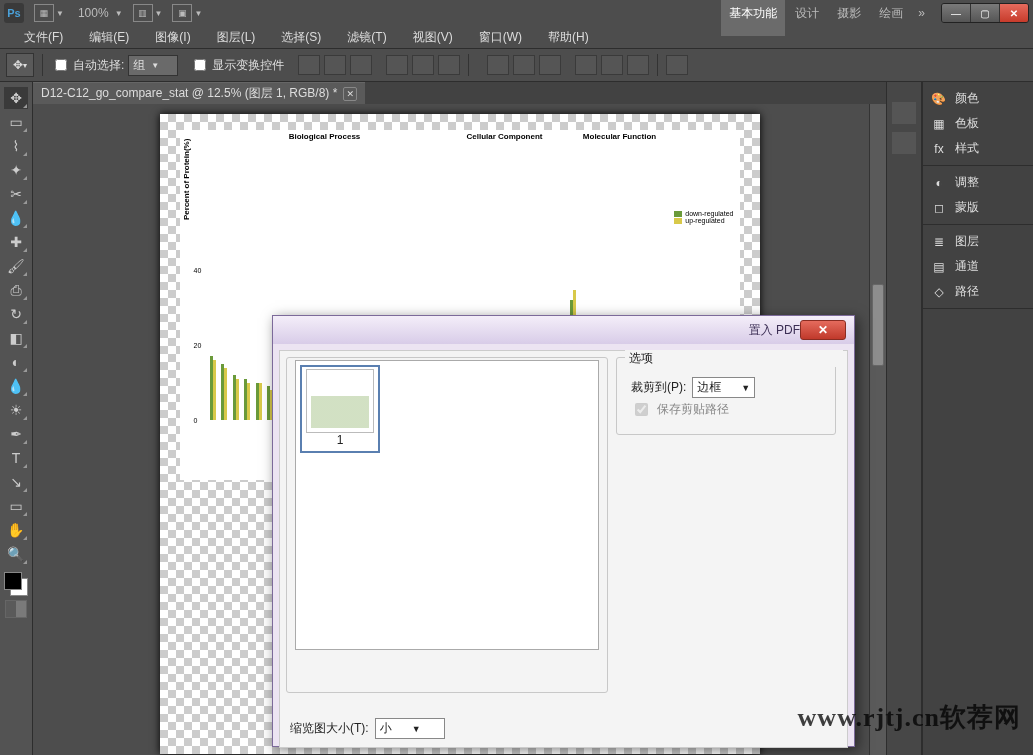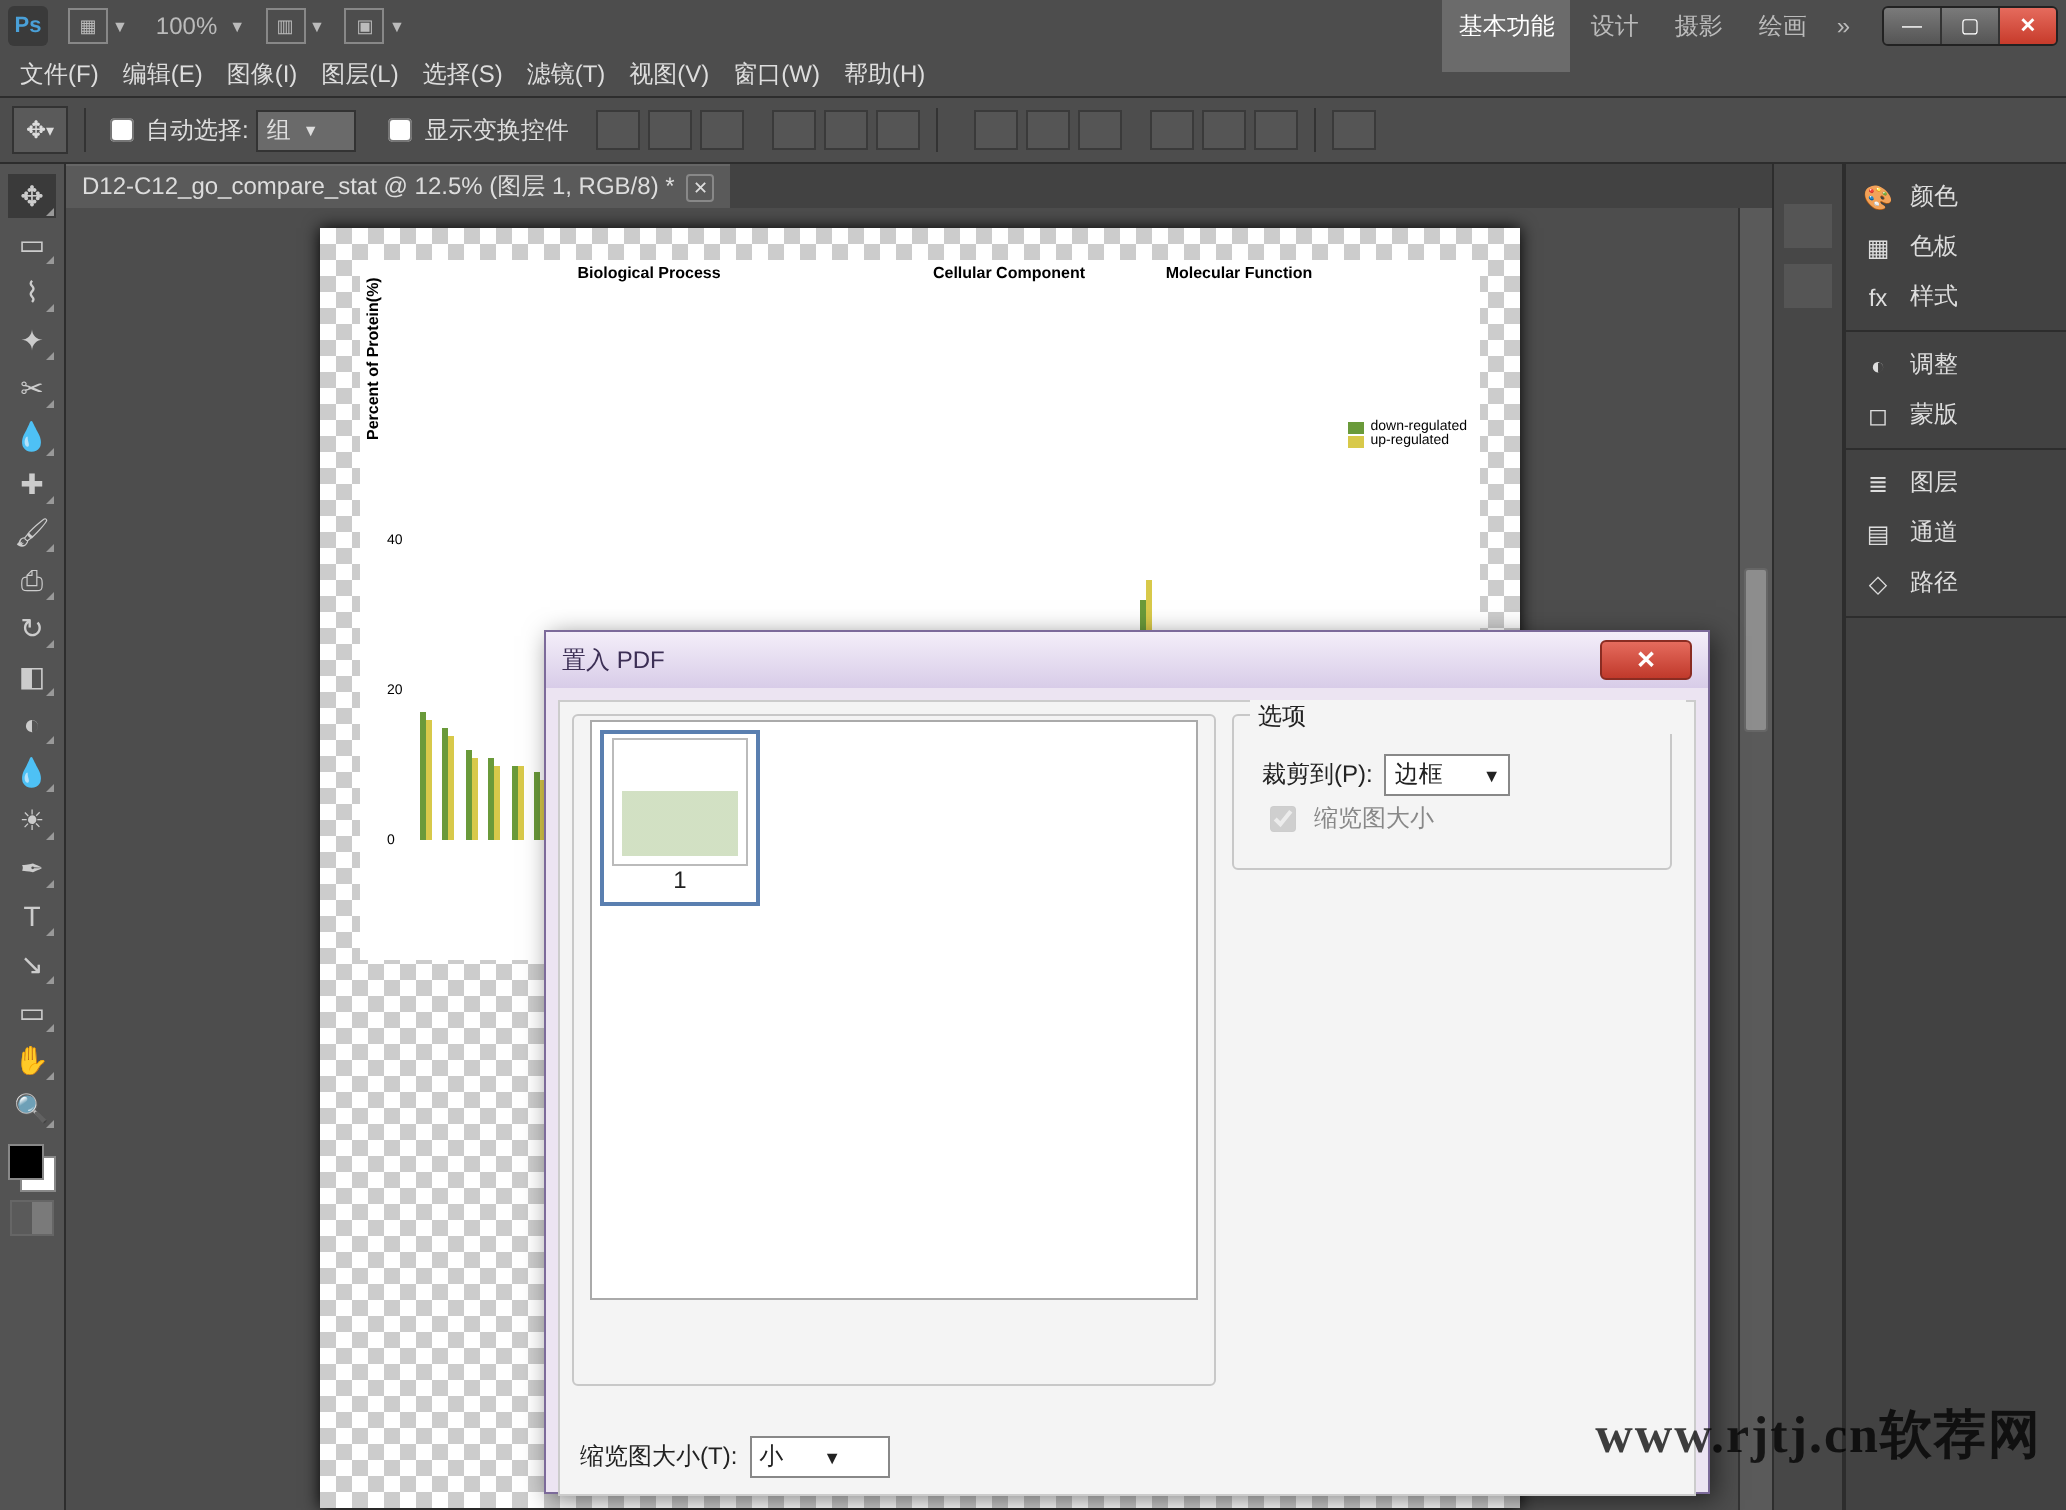--- a/index.html
+++ b/index.html
@@ -14,21 +14,21 @@
 .ws-btn{padding:14px 8px;color:#bbb;margin:0 1px;}
 .ws-btn.active{background:#6b6b6b;color:#fff;}
 .ws-more{color:#bbb;padding:0 6px;}
 .winbtns{display:flex;margin-left:10px;border:1px solid #222;border-radius:3px;overflow:hidden;}
 .winbtn{width:28px;height:18px;display:flex;align-items:center;justify-content:center;font-size:10px;}
 .win-min{background:linear-gradient(#7a7a7a,#555);color:#fff;}
 .win-max{background:linear-gradient(#7a7a7a,#555);color:#fff;border-left:1px solid #333;border-right:1px solid #333;}
 .win-close{background:linear-gradient(#e56b5d,#c73b2b);color:#fff;font-weight:bold;}
 
 .menubar{height:22px;background:#4d4d4d;display:flex;align-items:center;padding:0 4px;border-bottom:1px solid #2d2d2d;}
-.menu-item{padding:2px 6px;color:#ddd;}
+.menu-item{padding:2px 6px;color:#ddd;margin-left:14px;}
 
 .optbar{height:32px;background:#4d4d4d;display:flex;align-items:center;padding:0 6px;border-bottom:1px solid #2d2d2d;gap:4px;}
 .tool-thumb{width:26px;height:22px;border:1px solid #333;background:#5a5a5a;display:flex;align-items:center;justify-content:center;}
 .sep{width:1px;height:22px;background:#333;margin:0 4px;}
 .chk{display:flex;align-items:center;gap:3px;color:#ddd;}
 .chk input{width:12px;height:12px;}
 .dd{background:#6a6a6a;border:1px solid #333;padding:1px 4px;display:flex;align-items:center;gap:6px;min-width:40px;}
 .dd-arr{font-size:8px;}
 .opt-icons{display:flex;gap:4px;margin-left:10px;}
 .opt-icon{width:20px;height:18px;border:1px solid #3a3a3a;background:#555;}
@@ -69,21 +69,21 @@
 .rightside{width:110px;background:#424242;border-left:1px solid #2d2d2d;display:flex;flex-direction:column;}
 .panelgroup{border-bottom:1px solid #2d2d2d;padding:4px;}
 .panel-row{display:flex;align-items:center;gap:6px;padding:4px 2px;}
 .panel-icon{width:20px;height:16px;display:flex;align-items:center;justify-content:center;font-size:12px;}
 
 .vscroll{position:absolute;right:0;top:0;bottom:0;width:16px;background:#5a5a5a;border-left:1px solid #333;}
 .vscroll-thumb{position:absolute;left:2px;right:2px;top:180px;height:80px;background:#8d8d8d;border:1px solid #666;border-radius:2px;}
 
 .dialog{position:absolute;left:272px;top:315px;width:581px;height:430px;background:#ece4f2;border:1px solid #7c6a9a;box-shadow:3px 3px 12px rgba(0,0,0,0.5);font-family:Tahoma,sans-serif;color:#222;}
 .dlg-title{height:28px;background:linear-gradient(#f4eef9,#d8cce8);display:flex;align-items:center;padding:0 8px;}
-.dlg-title-text{flex:1;color:#3c2f55;}
+.dlg-title-text{flex:1;color:#3c2f55;text-align:right;}
 .dlg-close{width:44px;height:18px;background:linear-gradient(#e56b5d,#c0392b);border:1px solid #8a2c22;border-radius:3px;display:flex;align-items:center;justify-content:center;color:#fff;font-weight:bold;}
 .dlg-body{background:#f4f4f4;margin:6px;height:380px;position:relative;border:1px solid #ccc;padding:8px;}
 .fieldset{position:absolute;border:1px solid #c8c8c8;border-radius:3px;}
 .fs-label{position:relative;top:-8px;left:8px;background:#f4f4f4;padding:0 4px;font-size:12px;}
 .fs-select{left:6px;top:6px;width:320px;height:334px;}
 .fs-options{left:336px;top:6px;width:218px;height:76px;}
 .radio-row{display:flex;gap:14px;margin:0 0 4px 14px;align-items:center;}
 .thumb-list{background:#fff;border:1px solid #aaa;margin:2px 8px;height:288px;overflow:auto;position:relative;}
 .pdf-thumb{width:72px;height:80px;border:2px solid #5a7fb0;margin:4px;padding:2px;display:flex;flex-direction:column;align-items:center;}
 .pdf-thumb-img{width:66px;height:62px;background:#fff;border:1px solid #bbb;position:relative;overflow:hidden;}
@@ -498,21 +498,21 @@
         <div class="fs-label">选项</div>
         <div class="opt-row">
           <span>裁剪到(P):</span>
           <div class="win-dd">
             <span>边框</span>
               <span style="font-size:9px">▼</span>
           </div>
         </div>
         <div class="opt-row" style="color:#888;">
           <input type="checkbox" checked="" disabled="" style="">
-          <span>缩览图大小</span>
+          <span>保存剪贴路径</span>
         </div>
       </div>
 
       <div class="thumb-size-row">
         <span>缩览图大小(T):</span>
         <div class="win-dd" style="min-width:60px;">
           <span>小</span>
             <span style="font-size:9px">▼</span>
         </div>
       </div>

